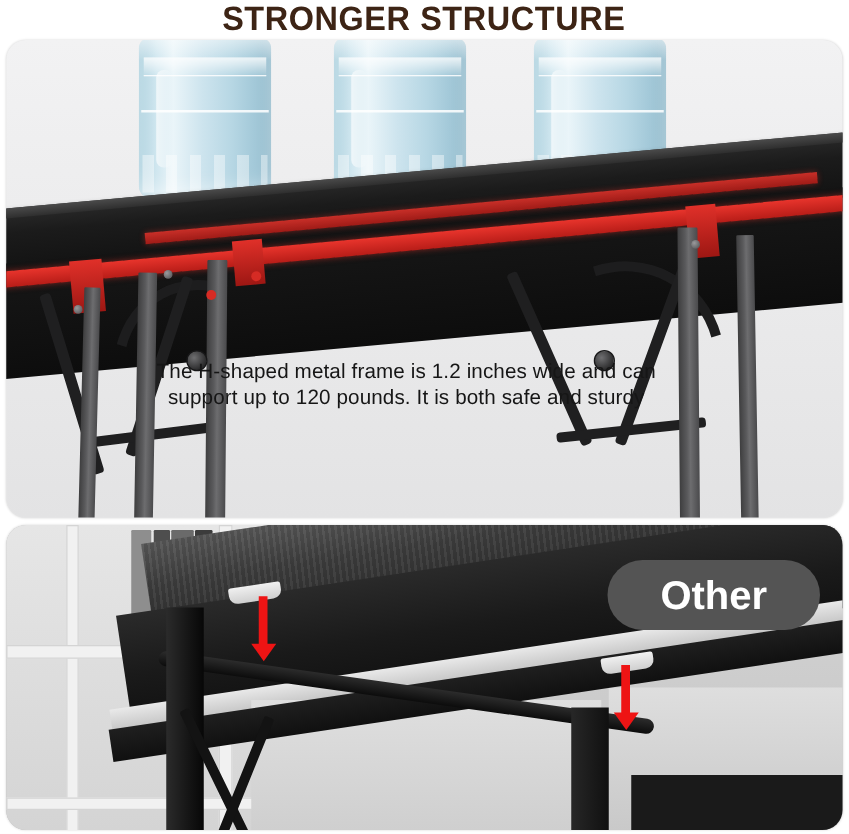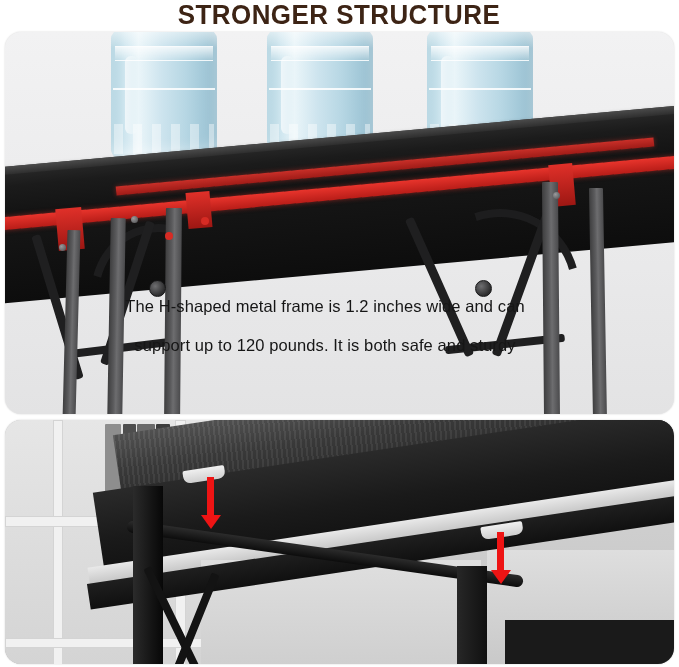--- a/index.html
+++ b/index.html
@@ -87,21 +87,21 @@
   }
 
   
   .caption {
     position: absolute;
     left: 120px;
     top: 255px;
     width: 400px;
     text-align: center;
     font-size: 16.5px;
-    line-height: 39px;
+    line-height: 21px;
     color: #161616;
     z-index: 30;
     letter-spacing: 0.1px;
   }
 
   
   .bg-our {
     position: absolute;
     inset: 0;
     background: linear-gradient(180deg,#f2f2f3 0%,#eaeaeb 55%,#e3e3e4 100%);
@@ -539,13 +539,16 @@
     <div class="other-bar"></div>
     <div class="other-post"></div>
     <div class="other-post2"></div>
     <div class="other-diag od1"></div>
     <div class="other-diag od2"></div>
 
     <div class="arrow arrow1"></div>
     <div class="arrow arrow2"></div>
   </div>
 
+  <div class="badge badge-other">
+    <span>Other</span>
+  </div>
 </div>
 
 </body></html>

